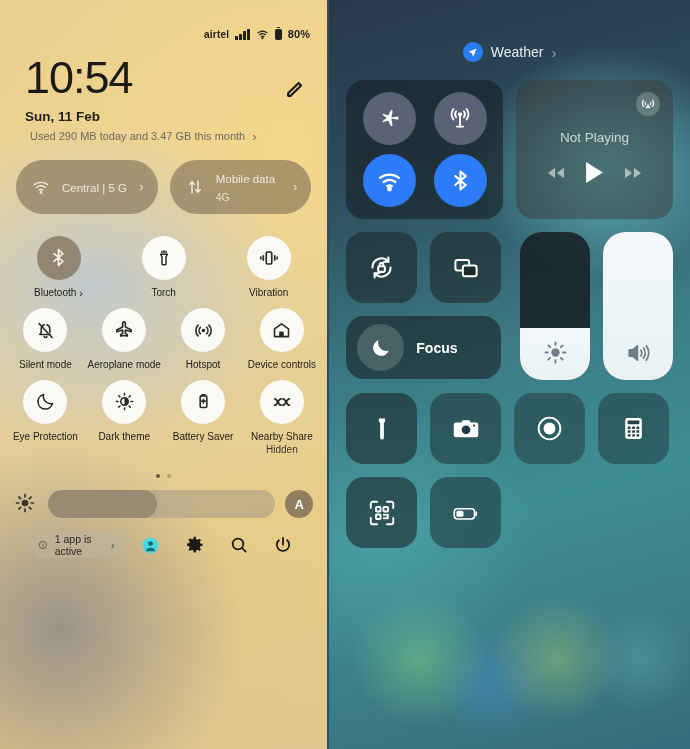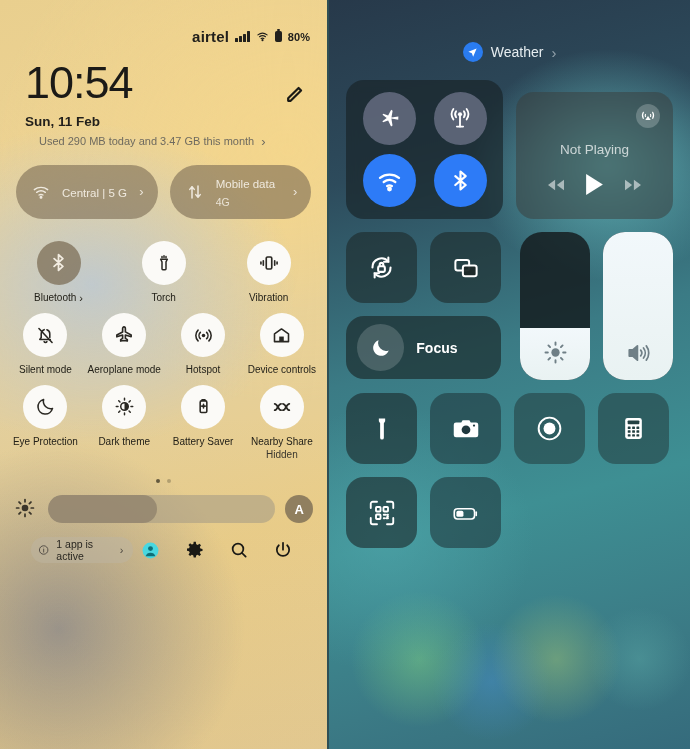--- a/index.html
+++ b/index.html
@@ -15,34 +15,34 @@
       radial-gradient(ellipse 420px 360px at 88% 20%, rgba(244,214,140,1) 0%, rgba(244,214,140,0) 70%),
       linear-gradient(160deg,#e9cf8e 0%, #edd394 24%, #e3cf9d 48%, #eccf8a 72%, #eed295 100%);
     border-right:2px solid #2e4f55;
   }
   .android:after{ content:""; position:absolute; inset:0;
     background:linear-gradient(180deg, rgba(0,0,0,0) 55%, rgba(120,110,95,.10) 100%); pointer-events:none;}
   .a-inner{ position:relative; z-index:3; }
 
   .astatus{ display:flex; justify-content:flex-end; align-items:center; gap:6px;
     padding:28px 17px 0 0; font-size:11px; color:#22201c; font-weight:600; letter-spacing:.2px;}
-  .astatus .carrier{ font-size:15px; font-weight:600; }
+  .astatus .carrier{ font-size:10px; font-weight:600; }
   .bars{ display:flex; align-items:flex-end; gap:1.5px; height:11px; }
   .bars i{ display:block; width:2.5px; background:#22201c; border-radius:.5px;}
   .bars i:nth-child(1){height:4px}.bars i:nth-child(2){height:6px}
   .bars i:nth-child(3){height:8.5px}.bars i:nth-child(4){height:11px}
   .battglyph{ width:7px; height:11px; border:1.5px solid #22201c; border-radius:1.5px; background:#22201c; position:relative;}
   .battglyph:before{content:"";position:absolute;top:-3px;left:1px;width:3px;height:1.5px;background:#22201c;border-radius:1px;}
 
   .clockrow{ display:flex; align-items:flex-end; justify-content:space-between; padding:14px 20px 0 25px;}
   .clock{ font-size:45px; font-weight:400; color:#1b1a17; letter-spacing:-1px; line-height:1.08;}
   .pencil{ width:26px; height:26px; position:relative; margin-top:14px; cursor:pointer;}
   .pencil svg{ width:20px; height:20px; display:block; margin:3px;}
   .adate{ padding:6px 25px 0; font-size:13.5px; font-weight:600; color:#211f1b;}
-  .ausage{ padding:5px 39px 0; font-size:11px; color:#6e6a5f; display:flex; align-items:center; gap:7px;}
+  .ausage{ padding:5px 30px 0; font-size:11px; color:#6e6a5f; display:flex; align-items:center; gap:7px;}
   .ausage .chev{ font-size:13px; color:#6e6a5f; font-weight:400;}
 
   .conn-row{ display:flex; gap:12px; padding:16px 16px 0; }
   .conn{ flex:1; height:54px; border-radius:27px; background:rgba(126,110,85,.62);
     display:flex; align-items:center; gap:10px; padding:0 14px; color:#efe9de; cursor:pointer;}
   .conn .cico{ width:22px; height:22px; flex:0 0 22px; display:flex; align-items:center; justify-content:center;}
   .conn .ctxt{ flex:1; min-width:0; }
   .conn .ct1{ font-size:11.5px; font-weight:500; line-height:1.25; white-space:nowrap; overflow:hidden; text-overflow:ellipsis;}
   .conn .ct2{ font-size:10.5px; opacity:.92; line-height:1.25;}
   .conn .cchev{ font-size:13px; opacity:.95; }
@@ -64,21 +64,21 @@
   .dots i{ width:4px; height:4px; border-radius:50%; background:rgba(60,55,40,.30); display:block;}
   .dots i.act{ background:rgba(50,45,30,.72); }
 
   .brrow{ display:flex; align-items:center; gap:10px; padding:12px 14px 0;}
   .sunico{ width:24px; height:24px; flex:0 0 24px;}
   .slider{ flex:1; height:28px; border-radius:14px; background:rgba(170,158,134,.62); position:relative; overflow:hidden; cursor:pointer;}
   .slider .fill{ position:absolute; left:0; top:0; bottom:0; background:rgba(150,136,112,.92); border-radius:14px;}
   .autobtn{ width:28px; height:28px; border-radius:50%; background:rgba(124,110,86,.82); color:#fff;
     display:flex; align-items:center; justify-content:center; font-size:13px; font-weight:700; cursor:pointer;}
 
-  .afoot{ display:flex; align-items:center; padding:14px 31px 0; gap:7px;}
+  .afoot{ display:flex; align-items:center; padding:14px 31px 0; gap:16px;}
   .chip{ height:26px; border-radius:13px; background:rgba(190,180,160,.55); display:flex; align-items:center;
     gap:7px; padding:0 10px 0 7px; cursor:pointer; }
   .chip .itxt{ font-size:10.5px; color:#2a2721; font-weight:500; }
   .chip .chev{ font-size:11px; color:#4c4740; margin-left:2px;}
   .ficons{ flex:1; display:flex; align-items:center; justify-content:flex-end; gap:23px; padding-right:3px;}
   .fico{ width:21px; height:21px; cursor:pointer; display:flex; align-items:center; justify-content:center;}
 
   
   .ios{ position:relative; width:378px; height:749px; overflow:hidden;
     background:
@@ -108,21 +108,21 @@
   .ibatt:after{content:"";position:absolute;right:-3.4px;top:3.3px;width:2px;height:4.6px;background:rgba(255,255,255,.55);border-radius:0 1px 1px 0;}
   .ibatt span{ display:block; height:100%; background:#fff; border-radius:1.2px;}
 
   .grid{ padding:18px 17px 0; display:grid; grid-template-columns:1fr 1fr; gap:13px;}
   .mod{ border-radius:18px; backdrop-filter:blur(6px); }
   .connmod{ background:rgba(22,32,36,.62); padding:12px; display:grid; grid-template-columns:1fr 1fr; gap:9px; place-items:center;}
   .cbtn{ width:53px; height:53px; border-radius:50%; display:flex; align-items:center; justify-content:center; cursor:pointer;}
   .cbtn.dim{ background:rgba(108,114,136,.78); }
   .cbtn.blue{ background:#2d7bf7; }
 
-  .media{ background:rgba(58,62,60,.52); position:relative; padding:14px 14px 16px; display:flex; flex-direction:column;margin-top:12px;}
+  .media{ background:rgba(58,62,60,.52); position:relative; padding:14px 14px 16px; display:flex; flex-direction:column;}
   .airplay{ position:absolute; top:12px; right:13px; width:24px; height:24px; border-radius:50%;
     background:rgba(255,255,255,.22); display:flex; align-items:center; justify-content:center; cursor:pointer;}
   .nowplay{ margin-top:36px; text-align:center; font-size:13.5px; color:rgba(255,255,255,.72); font-weight:500;}
   .mctrl{ margin-top:16px; display:flex; align-items:center; justify-content:space-around; padding:0 6px;}
   .mbtn{ cursor:pointer; display:flex; align-items:center; justify-content:center;}
 
   .midwrap{ padding:13px 17px 0; display:flex; gap:19px;}
   .midleft{ width:155px; display:flex; flex-direction:column; gap:13px;}
   .sq2{ display:flex; gap:13px;}
   .sq{ width:71px; height:71px; border-radius:18px; background:rgba(28,40,40,.60);

